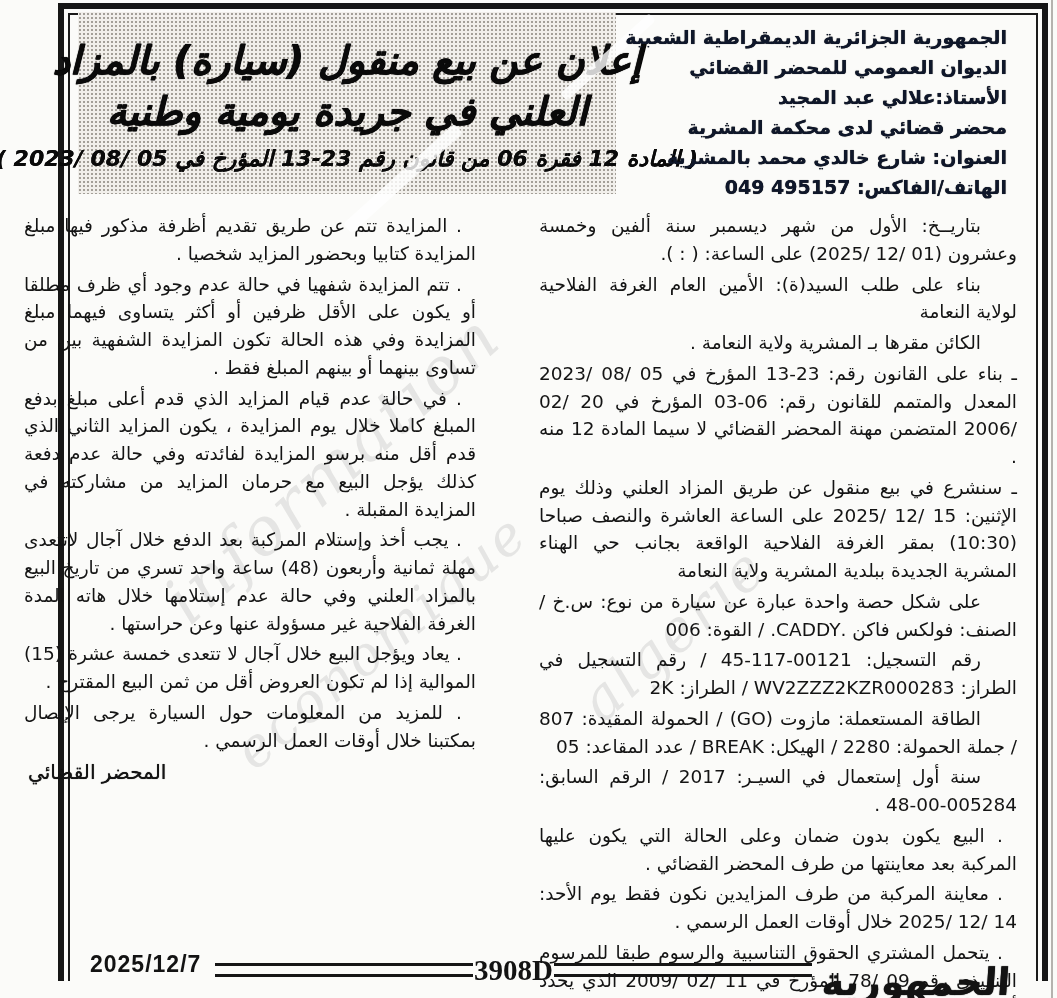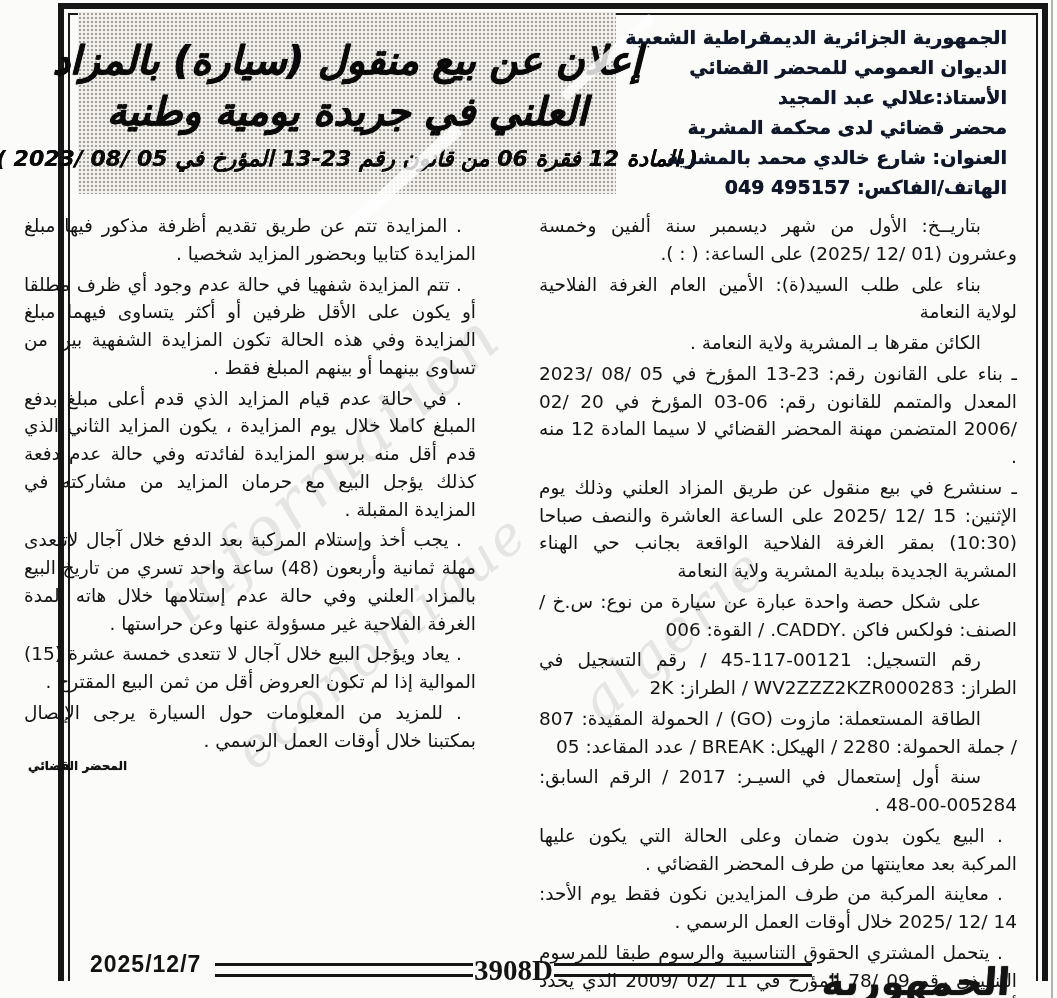--- a/index.html
+++ b/index.html
@@ -57,21 +57,21 @@
     position:absolute;direction:rtl;text-align:justify;
     font-size:18.5px;line-height:1.5;color:#141414;
   }
   .col p{margin:0 0 3px 0;}
   .col-right{top:212px;right:40px;width:478px;}
   .col-left{top:212px;left:24px;width:452px;}
   .ind{text-indent:36px;}
   .ind-sm{text-indent:14px;}
   .head{font-weight:bold;font-size:20.5px;text-align:right;text-indent:0;text-shadow:0 0 .6px #000;}
   .sig{
-    font-weight:bold;font-size:12px;text-align:left;text-indent:0;
+    font-weight:normal;font-size:20px;text-align:left;text-indent:0;
     padding-left:4px;margin-top:4px;text-shadow:0 0 .7px #000;
   }
 
   
   .footer-strip{
     position:absolute;left:60px;top:946px;width:976px;height:48px;
     display:flex;align-items:center;direction:ltr;
   }
   .f-date{
     font-family:"Liberation Sans", sans-serif;

